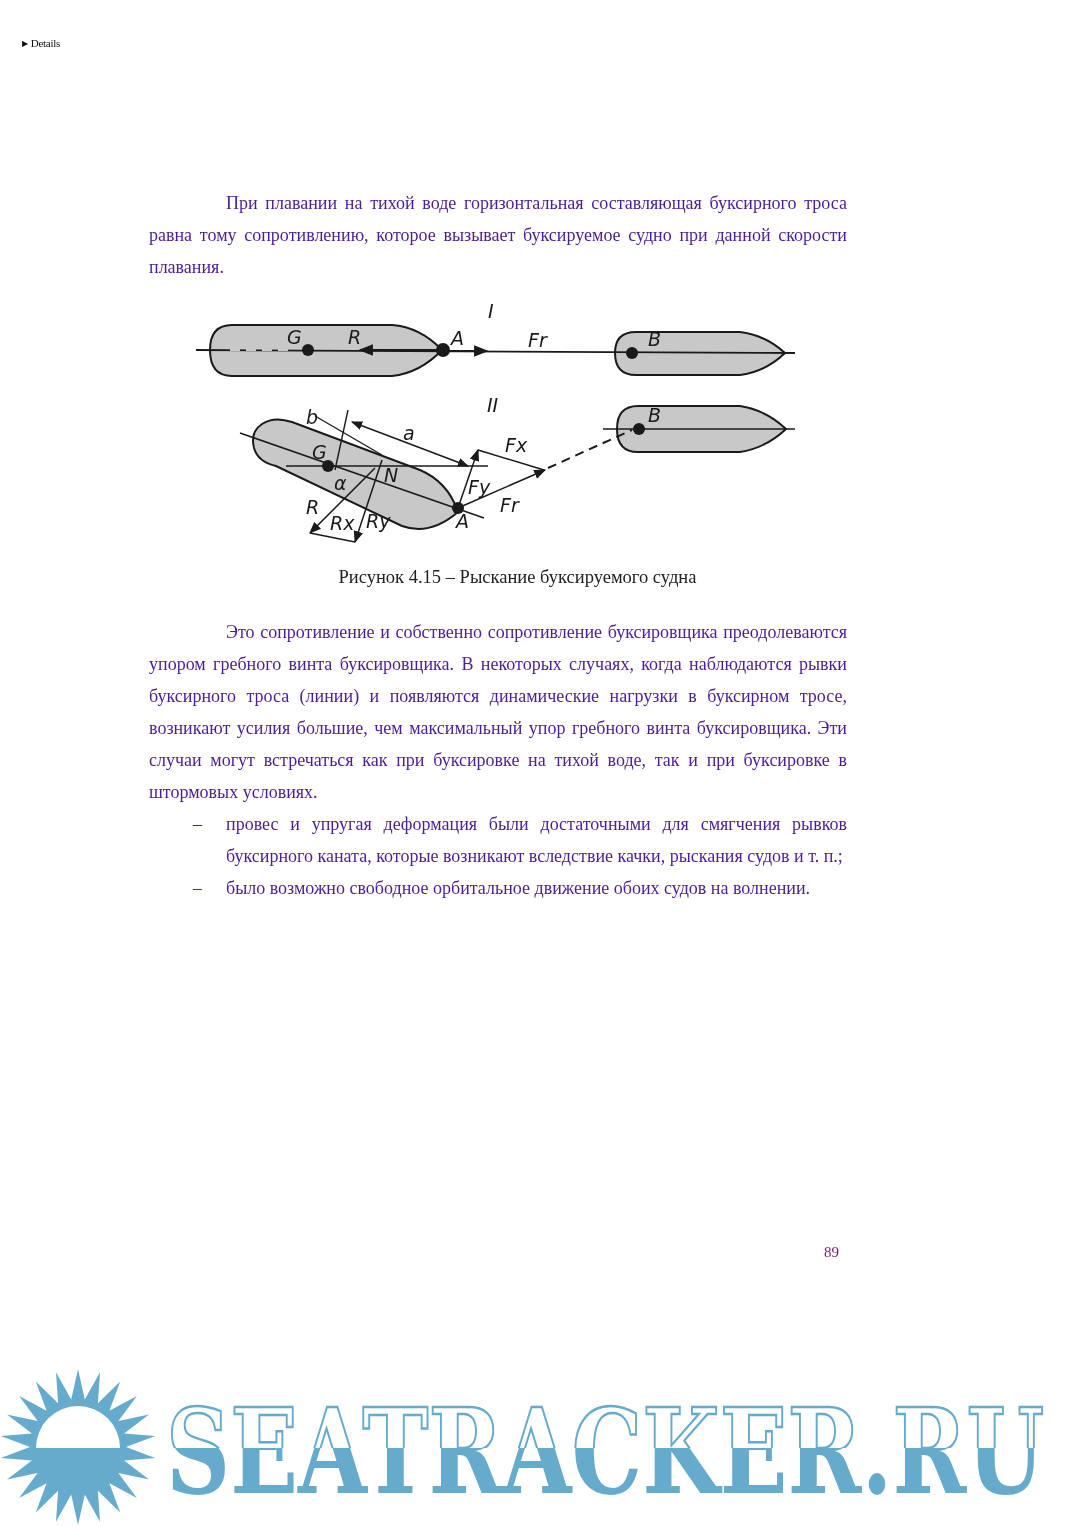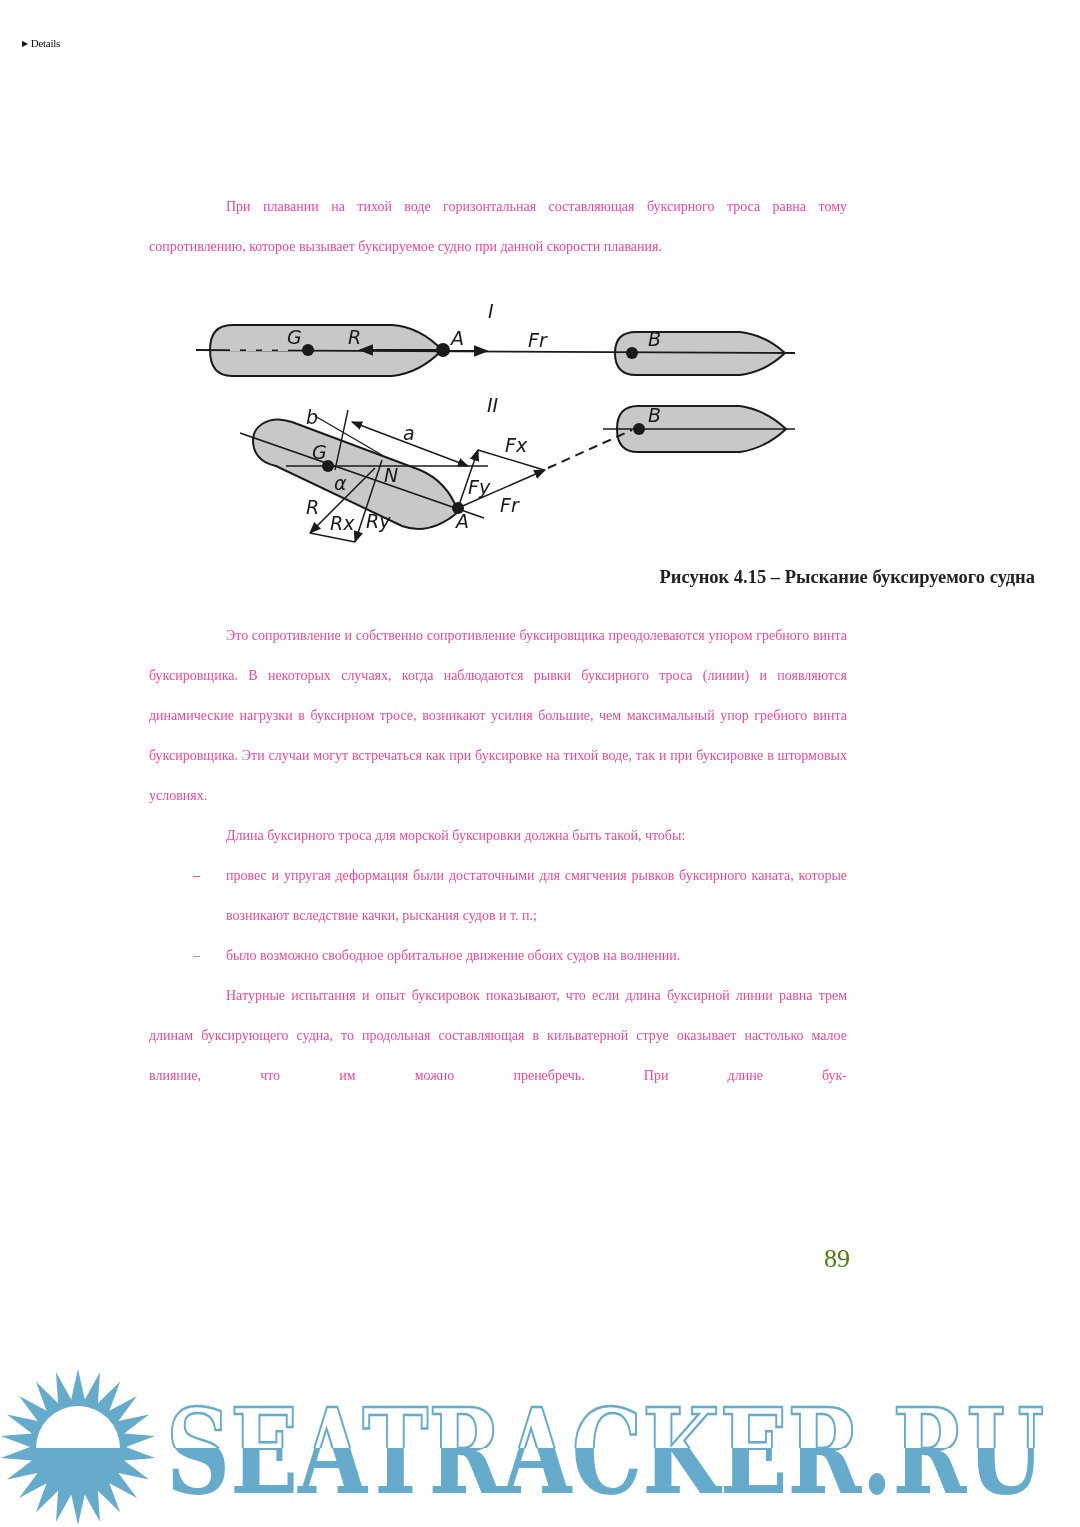--- a/index.html
+++ b/index.html
@@ -1,30 +1,30 @@
 <!DOCTYPE html>
 <html><head>
 <meta charset="utf-8">
 <style>
   html, body { margin: 0; padding: 0; background: #ffffff; }
   body { width: 1080px; height: 1527px; position: relative; overflow: hidden; font-family: "Liberation Serif", "DejaVu Serif", serif; color: #1a1a1a; }
   .details { position: absolute; left: 22px; top: 37px; font-size: 11px; font-family: "Liberation Serif", serif; color: #111; display: flex; align-items: center; gap: 3px; letter-spacing: -0.3px; cursor: pointer; }
   .details .tri { font-size: 8px; }
-  .text-block { position: absolute; left: 149px; width: 698px; font-size: 14px; line-height: 40px; text-align: justify; color: #ec4899; }
+  .text-block { position: absolute; left: 149px; width: 698px; font-size: 18px; line-height: 32px; text-align: justify; color: #4c1d95; }
   .text-block p { margin: 0; }
   .indent { text-indent: 77px; }
   .text-block p.last::after { content: ""; display: inline-block; width: 100%; }
   .p1 { top: 187px; }
   .p2 { top: 616px; }
   .bullets { margin: 0; padding: 0; list-style: none; }
   .bullets li { position: relative; padding-left: 77px; }
   .bullets li .dash { position: absolute; left: 44px; top: 0; }
   .figure { position: absolute; left: 190px; top: 292px; width: 620px; height: 262px; }
-  .caption { position: absolute; left: 0; width: 1035px; top: 567px; text-align: right; font-size: 18.5px; color: #222; font-weight: bold; }
-  .page-number { position: absolute; left: 824px; top: 1244px; font-size: 26px; color: #4d7c0f; }
+  .caption { position: absolute; left: 0; width: 1035px; top: 567px; text-align: center; font-size: 18.5px; color: #222; }
+  .page-number { position: absolute; left: 824px; top: 1244px; font-size: 15px; color: #701a75; }
   .logo { position: absolute; left: 0; top: 1365px; width: 1080px; height: 160px; }
   .fig-label { font-family: "DejaVu Sans", sans-serif; font-style: italic; font-size: 19px; fill: #1a1a1a; }
 </style>
 </head>
 <body>
 
 <div class="details">
   <span class="tri">▶</span>
   <span>Details</span>
 </div>
@@ -91,27 +91,25 @@
     <text class="fig-label" x="500" y="512">Fr</text>
     <text class="fig-label" x="456" y="528">A</text>
     <text class="fig-label" x="648" y="422">B</text>
   </g>
 </svg>
 
 <div class="caption">Рисунок 4.15 – Рыскание буксируемого судна</div>
 
 <div class="text-block p2">
   <p class="indent">Это сопротивление и собственно сопротивление буксировщика преодолеваются упором гребного винта буксировщика. В некоторых случаях, когда наблюдаются рывки буксирного троса (линии) и появляются динамические нагрузки в буксирном тросе, возникают усилия большие, чем максимальный упор гребного винта буксировщика. Эти случаи могут встречаться как при буксировке на тихой воде, так и при буксировке в штормовых условиях.</p>
-  <p class="indent">Длина буксирного троса для морской буксировки должна быть такой, чтобы:</p>
   <ul class="bullets">
     <li><span class="dash">–</span></li>
     <li><span class="dash">–</span><span>провес и упругая деформация были достаточными для смягчения рывков буксирного каната, которые возникают вследствие качки, рыскания судов и т. п.;</span></li>
     <li><span class="dash">–</span><span>было возможно свободное орбитальное движение обоих судов на волнении.</span></li>
   </ul>
-  <p class="indent last">Натурные испытания и опыт буксировок показывают, что если длина буксирной линии равна трем длинам буксирующего судна, то продольная составляющая в кильватерной струе оказывает настолько малое влияние, что им можно пренебречь. При длине бук-</p>
 </div>
 
 <div class="page-number">89</div>
 
 <svg class="logo" viewBox="0 1365 1080 160" xmlns="http://www.w3.org/2000/svg">
   <defs>
     <clipPath id="lowerHalf">
         <rect x="0" y="1448" width="1080" height="80"></rect>
       </clipPath>
     <clipPath id="upperHalf">

